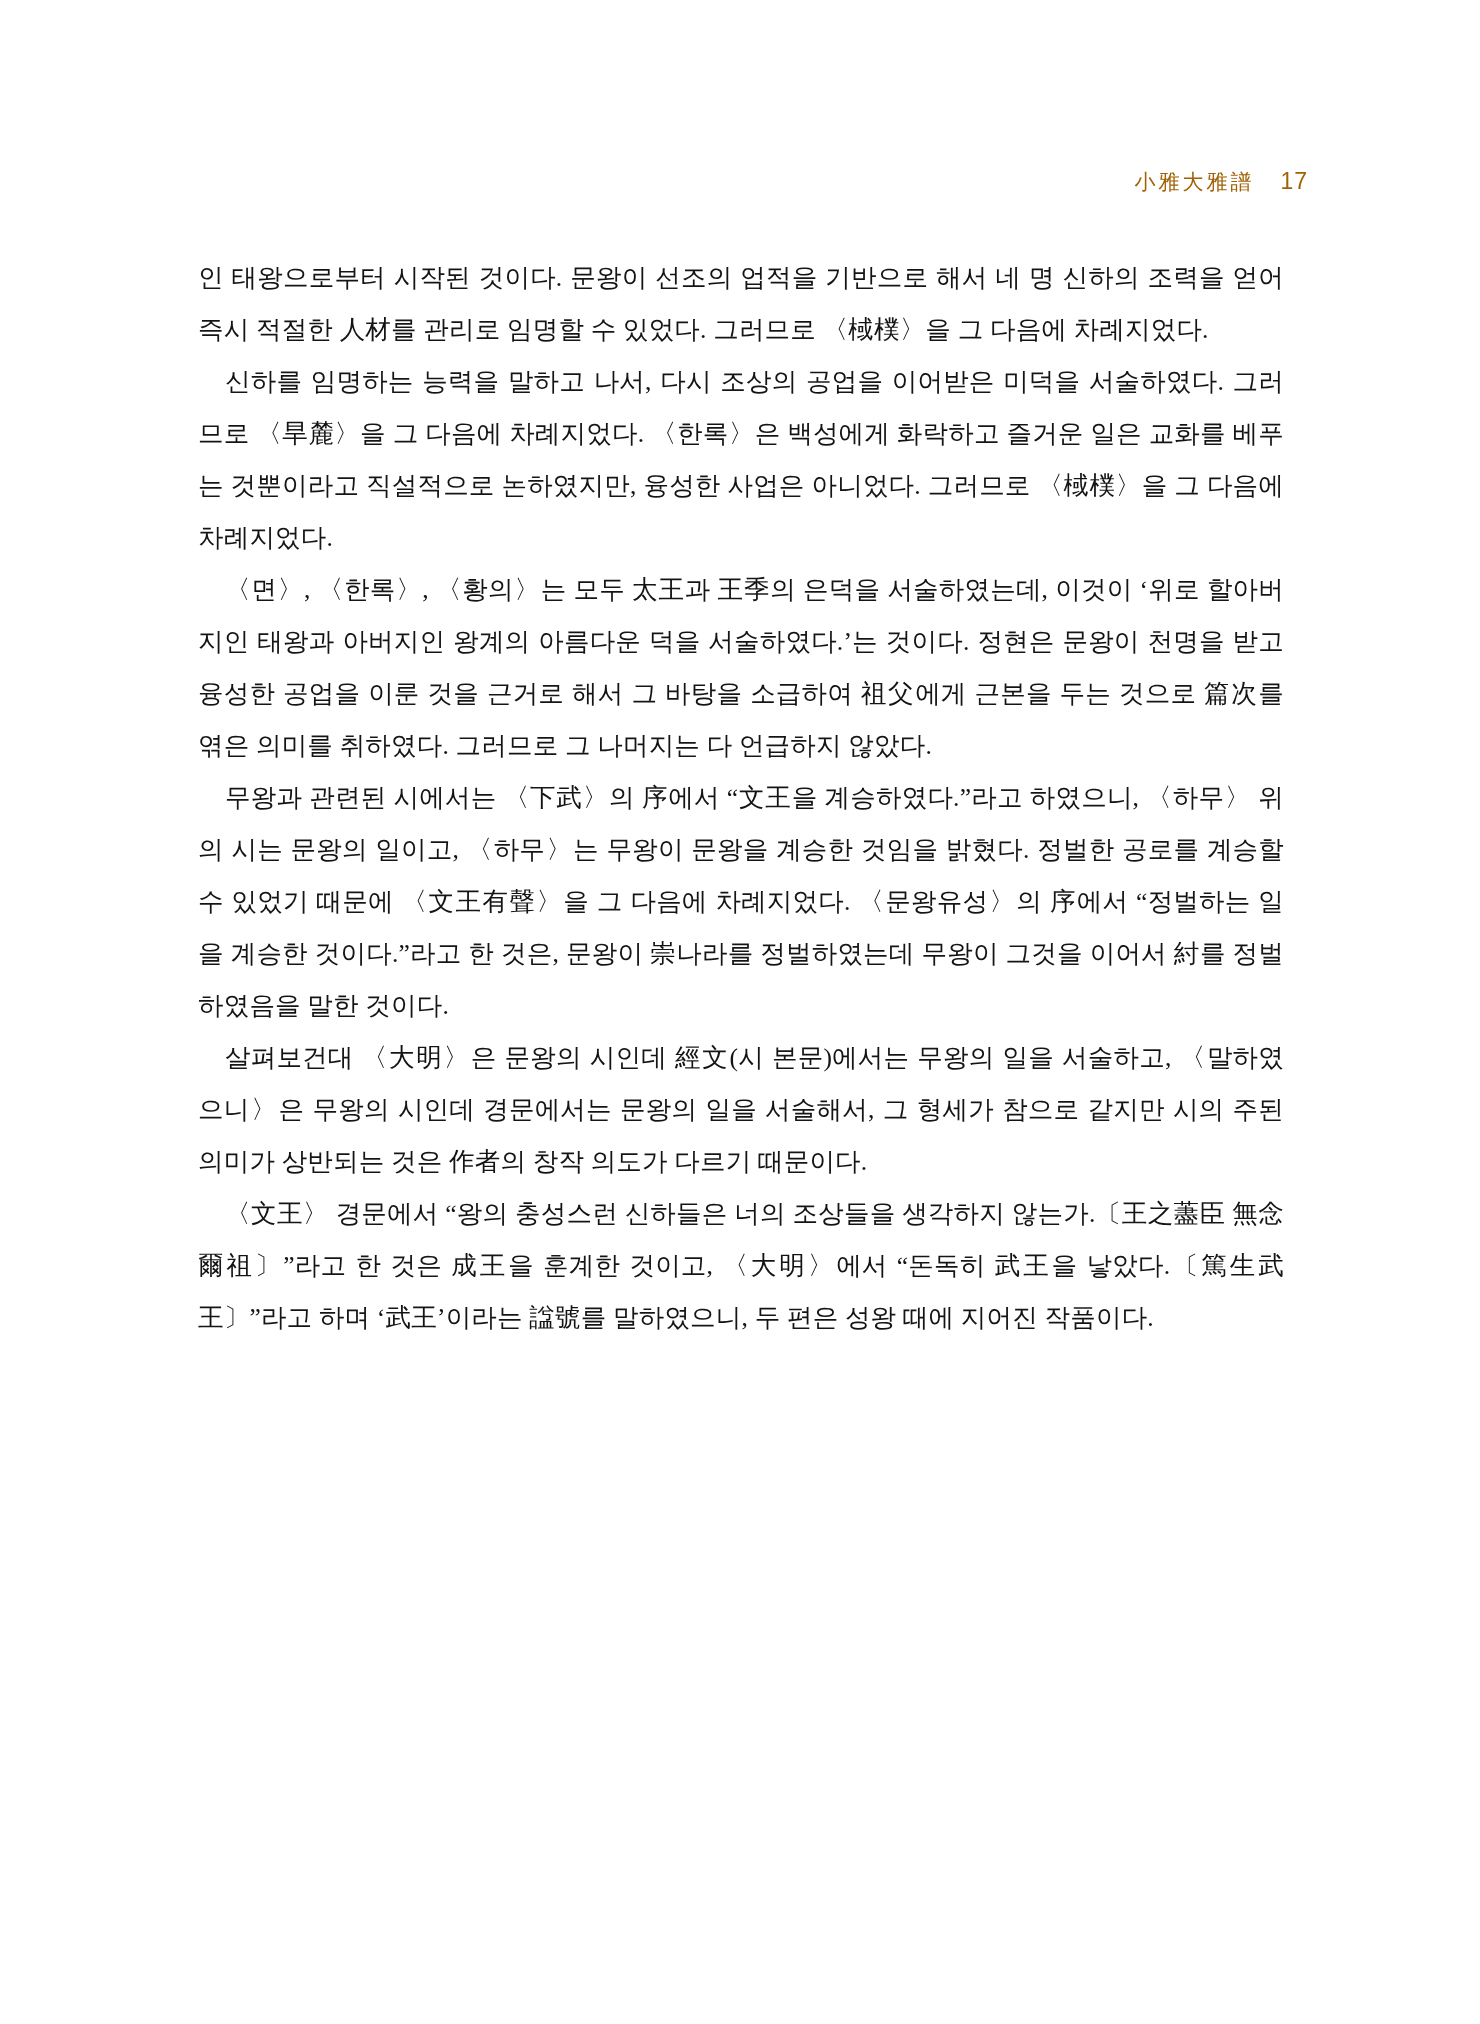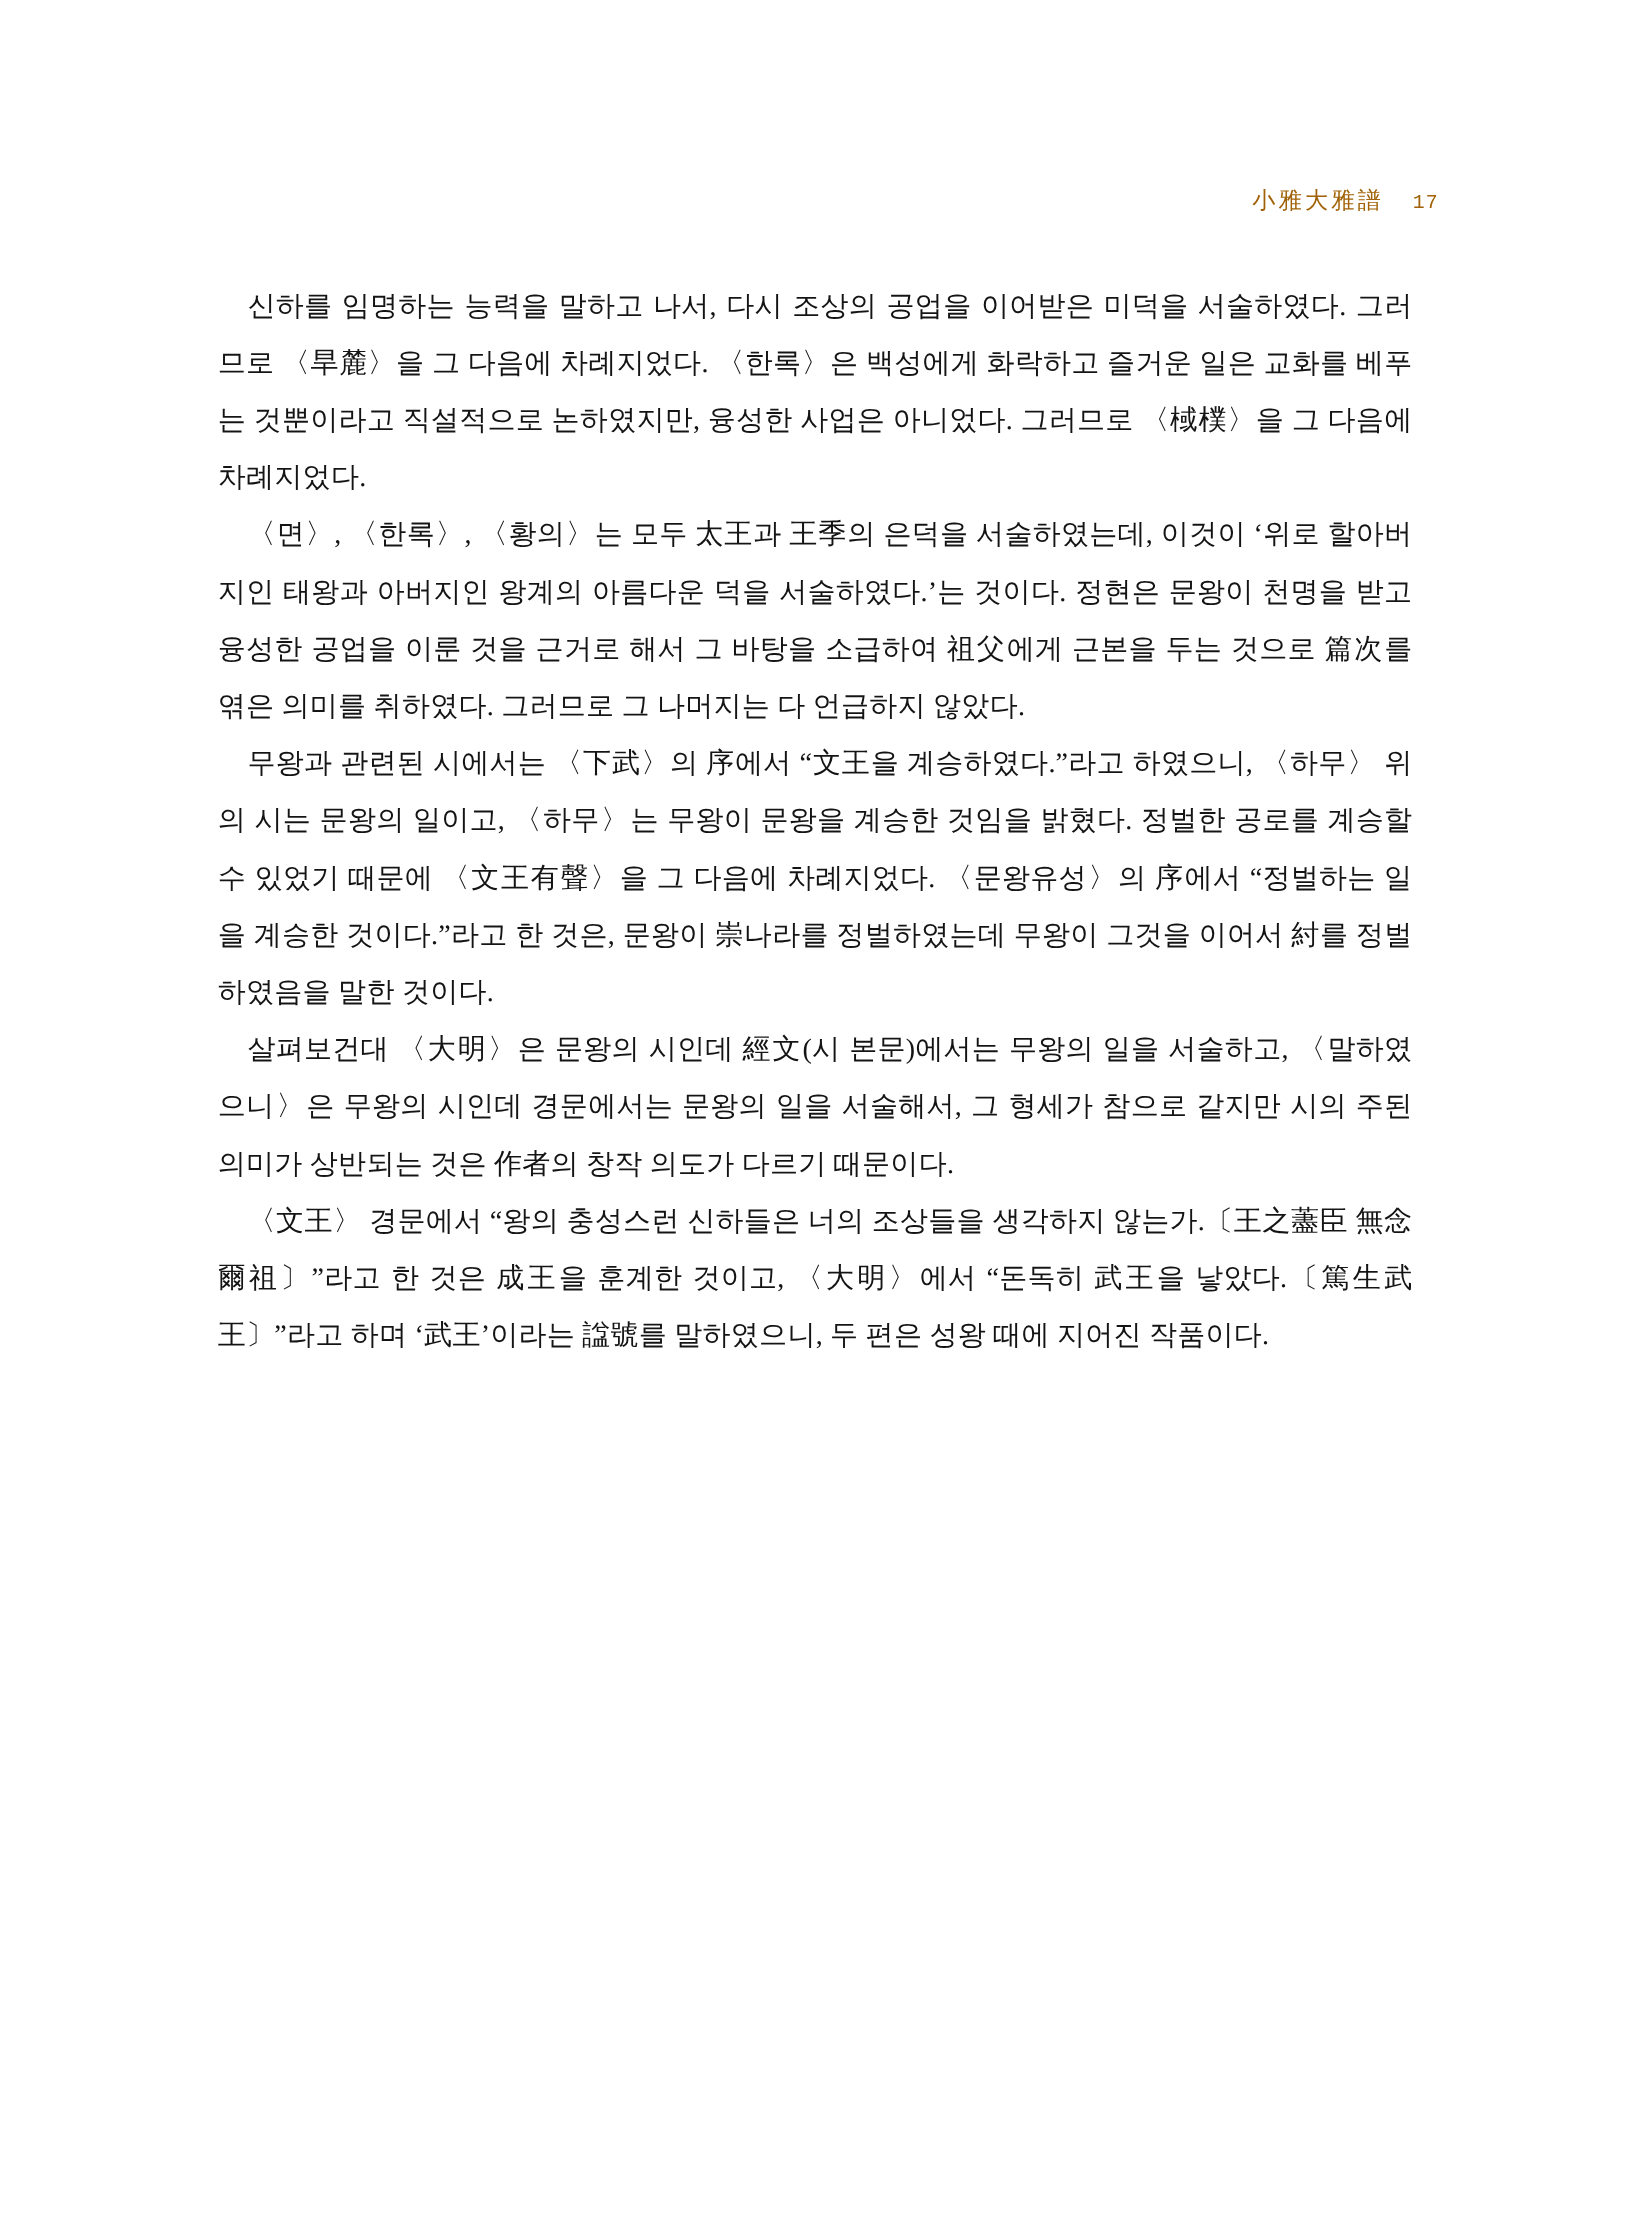--- a/index.html
+++ b/index.html
@@ -27,22 +27,22 @@
     font-size: 22px;
     letter-spacing: 1px;
     color: #a16207;
   }
   .header .running-title {
     font-family: "DejaVu Serif", serif;
     font-size: 21px;
     letter-spacing: 3px;
   }
   .header .page-number {
-    font-family: Liberation Mono, monospace;
-    font-size: 18px;
+    font-family: Liberation Sans, sans-serif;
+    font-size: 23px;
   }
   .body {
     position: absolute;
     top: 252px;
     left: 198px;
     width: 1086px;
   }
   p {
     margin: 0;
     font-size: 25.5px;
@@ -60,20 +60,21 @@
 <body>
 
 <div class="page">
 
   <div class="header">
     <span class="running-title">小雅大雅譜</span>
     <span class="page-number">17</span>
   </div>
 
   <div class="body">
+    <p>인 태왕으로부터 시작된 것이다. 문왕이 선조의 업적을 기반으로 해서 네 명 신하의 조력을 얻어 즉시 적절한 人材를 관리로 임명할 수 있었다. 그러므로 〈棫樸〉을 그 다음에 차례지었다.</p>
     <p class="indent">신하를 임명하는 능력을 말하고 나서, 다시 조상의 공업을 이어받은 미덕을 서술하였다. 그러므로 〈旱麓〉을 그 다음에 차례지었다. 〈한록〉은 백성에게 화락하고 즐거운 일은 교화를 베푸는 것뿐이라고 직설적으로 논하였지만, 융성한 사업은 아니었다. 그러므로 〈棫樸〉을 그 다음에 차례지었다.</p>
     <p class="indent">〈면〉, 〈한록〉, 〈황의〉는 모두 太王과 王季의 은덕을 서술하였는데, 이것이 ‘위로 할아버지인 태왕과 아버지인 왕계의 아름다운 덕을 서술하였다.’는 것이다. 정현은 문왕이 천명을 받고 융성한 공업을 이룬 것을 근거로 해서 그 바탕을 소급하여 祖父에게 근본을 두는 것으로 篇次를 엮은 의미를 취하였다. 그러므로 그 나머지는 다 언급하지 않았다.</p>
     <p class="indent">무왕과 관련된 시에서는 〈下武〉의 序에서 “文王을 계승하였다.”라고 하였으니, 〈하무〉 위의 시는 문왕의 일이고, 〈하무〉는 무왕이 문왕을 계승한 것임을 밝혔다. 정벌한 공로를 계승할 수 있었기 때문에 〈文王有聲〉을 그 다음에 차례지었다. 〈문왕유성〉의 序에서 “정벌하는 일을 계승한 것이다.”라고 한 것은, 문왕이 崇나라를 정벌하였는데 무왕이 그것을 이어서 紂를 정벌하였음을 말한 것이다.</p>
     <p class="indent">살펴보건대 〈大明〉은 문왕의 시인데 經文(시 본문)에서는 무왕의 일을 서술하고, 〈말하였으니〉은 무왕의 시인데 경문에서는 문왕의 일을 서술해서, 그 형세가 참으로 같지만 시의 주된 의미가 상반되는 것은 作者의 창작 의도가 다르기 때문이다.</p>
     <p class="indent">〈文王〉 경문에서 “왕의 충성스런 신하들은 너의 조상들을 생각하지 않는가.〔王之藎臣 無念爾祖〕”라고 한 것은 成王을 훈계한 것이고, 〈大明〉에서 “돈독히 武王을 낳았다.〔篤生武王〕”라고 하며 ‘武王’이라는 諡號를 말하였으니, 두 편은 성왕 때에 지어진 작품이다.</p>
   </div>
 
 </div>
 
 </body></html>

